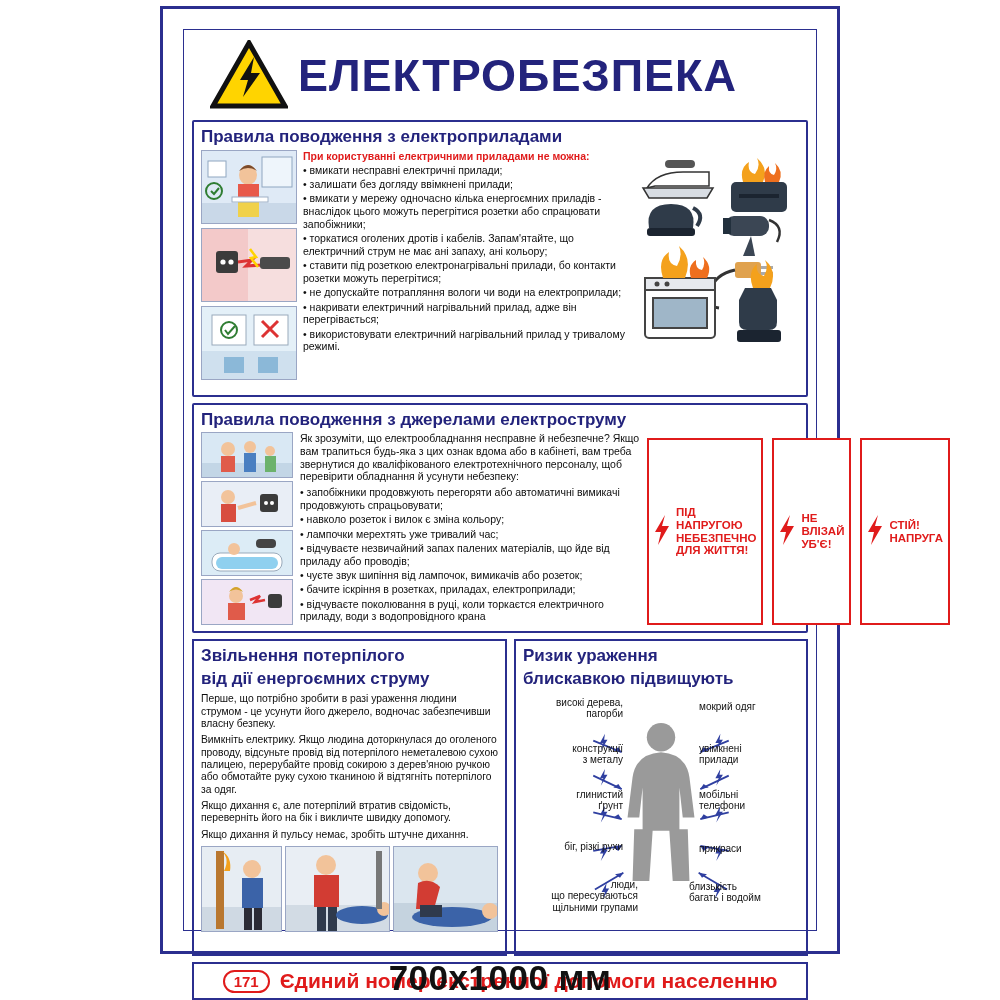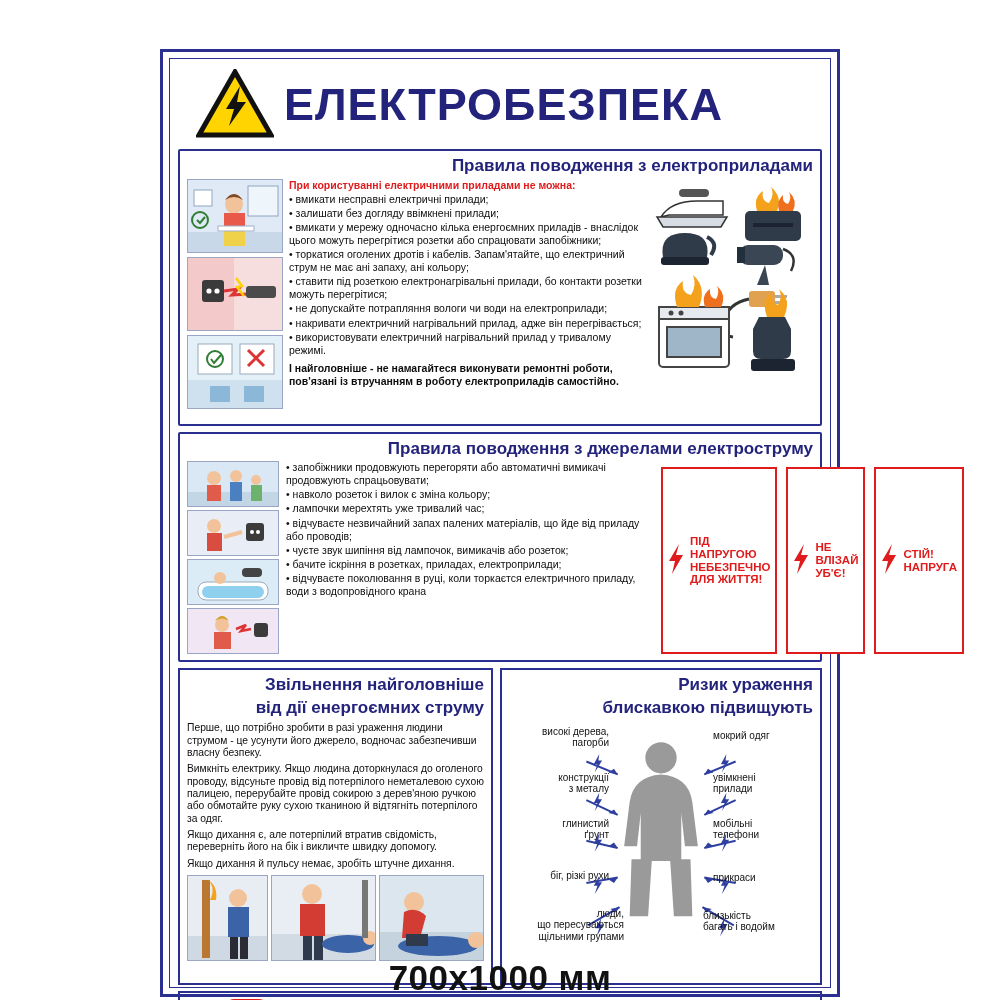--- a/index.html
+++ b/index.html
@@ -13,22 +13,21 @@
     position: relative;
     width: 1000px; height: 1000px;
     background: #ffffff;
   }
   .poster {
     position: absolute;
     left: 160px; top: 6px;
     width: 680px; height: 948px;
     background: #ffffff;
     border: 3px solid #2b2f8f;
-    padding: 6px;
-    margin-top: 43px;
+    padding: 20px;
   }
   .poster-inner {
     width: 100%; height: 100%;
     border: 1px solid #2b2f8f;
     padding: 6px 8px 6px 8px;
     position: relative;
   }
   .caption {
     position: absolute;
     left: 0; top: 958px;
@@ -65,21 +64,21 @@
 
   
   .box {
     border: 2px solid #2b2f8f;
     border-radius: 2px;
     background: #fff;
     margin-top: 6px;
     padding: 5px 7px 6px 7px;
   }
   .box-title {
-    text-align: right;
+    text-align: left;
     color: #23237c;
     font-weight: bold;
     font-size: 17px;
     line-height: 1.15;
     margin-bottom: 3px;
   }
 
   
   .s1-body { display: flex; gap: 6px; }
   .s1-col-img { width: 96px; flex: 0 0 96px; display: flex; flex-direction: column; gap: 4px; }
@@ -252,21 +251,20 @@
           <div class="bullets">
             <div>• вмикати несправні електричні прилади;</div>
             <div>• залишати без догляду ввімкнені прилади;</div>
             <div>• вмикати у мережу одночасно кілька енергоємних приладів - внаслідок цього можуть перегрітися розетки або спрацювати запобіжники;</div>
             <div>• торкатися оголених дротів і кабелів. Запам'ятайте, що електричний струм не має ані запаху, ані кольору;</div>
             <div>• ставити під розеткою електронагрівальні прилади, бо контакти розетки можуть перегрітися;</div>
             <div>• не допускайте потрапляння вологи чи води на електроприлади;</div>
             <div>• накривати електричний нагрівальний прилад, адже він перегрівається;</div>
             <div>• використовувати електричний нагрівальний прилад у тривалому режимі.</div>
           </div>
-          <div class="closing">І найголовніше - не намагайтеся виконувати ремонтні роботи, пов'язані із втручанням в роботу електроприладів самостійно.</div>
         </div>
 
         <div class="s1-col-dev">
           <svg width="160" height="235" viewBox="0 0 160 235">
 
             <g>
               <path d="M8 38 q10 -16 36 -16 h26 v14 h-54 z" fill="#ffffff" stroke="#333" stroke-width="1.5"></path>
               <path d="M4 38 h70 l-6 10 h-58 z" fill="#d8dde3" stroke="#333" stroke-width="1.5"></path>
               <rect x="26" y="10" width="30" height="8" rx="4" fill="#555"></rect>
             </g>
@@ -361,20 +359,21 @@
               <circle cx="34" cy="16" r="7" fill="#f2c39a"></circle>
               <path d="M27 12 q7 -10 14 0 q-7 -5 -14 0" fill="#d3a22a"></path>
               <rect x="26" y="23" width="17" height="17" fill="#e05b4a"></rect>
               <path d="M48 20 l10 -4 l-5 6 l10 -2" stroke="#d33" stroke-width="2.5" fill="none"></path>
               <rect x="66" y="14" width="14" height="14" rx="3" fill="#3b3b3b"></rect>
             </svg>
           </div>
         </div>
 
         <div class="s2-col-txt">
+          <div class="bullets" style="margin-bottom:3px;">Як зрозуміти, що електрообладнання несправне й небезпечне? Якщо вам трапиться будь-яка з цих ознак вдома або в кабінеті, вам треба звернутися до кваліфікованого електротехнічного персоналу, щоб перевірити обладнання й усунути небезпеку:</div>
           <div class="bullets">
             <div>• запобіжники продовжують перегоряти або автоматичні вимикачі продовжують спрацьовувати;</div>
             <div>• навколо розеток і вилок є зміна кольору;</div>
             <div>• лампочки мерехтять уже тривалий час;</div>
             <div>• відчуваєте незвичайний запах палених матеріалів, що йде від приладу або проводів;</div>
             <div>• чуєте звук шипіння від лампочок, вимикачів або розеток;</div>
             <div>• бачите іскріння в розетках, приладах, електроприлади;</div>
             <div>• відчуваєте поколювання в руці, коли торкаєтся електричного приладу, води з водопровідного крана</div>
           </div>
         </div>
@@ -404,21 +403,21 @@
             </span>
             <span class="sign-text">СТІЙ! НАПРУГА</span>
           </div>
         </div>
       </div>
     </div>
 
     <div class="row3">
 
       <div class="box-left">
-        <div class="box-title">Звільнення найголовніше</div>
+        <div class="box-title">Звільнення потерпілого</div>
         <div class="box-title" style="margin-bottom:5px;">від дії енергоємних струму</div>
         <div class="para">
           <p>Перше, що потрібно зробити в разі ураження людини струмом - це усунути його джерело, водночас забезпечивши власну безпеку.</p>
           <p>Вимкніть електрику. Якщо людина доторкнулася до оголеного проводу, відсуньте провід від потерпілого неметалевою сухою палицею, перерубайте провід сокирою з дерев'яною ручкою або обмотайте руку сухою тканиною й відтягніть потерпілого за одяг.</p>
           <p>Якщо дихання є, але потерпілий втратив свідомість, переверніть його на бік і викличте швидку допомогу.</p>
           <p>Якщо дихання й пульсу немає, зробіть штучне дихання.</p>
         </div>
         <div class="photo-strip">
           <div class="photo" style="width:82px">
             <svg width="82" height="86" viewBox="0 0 82 86">

